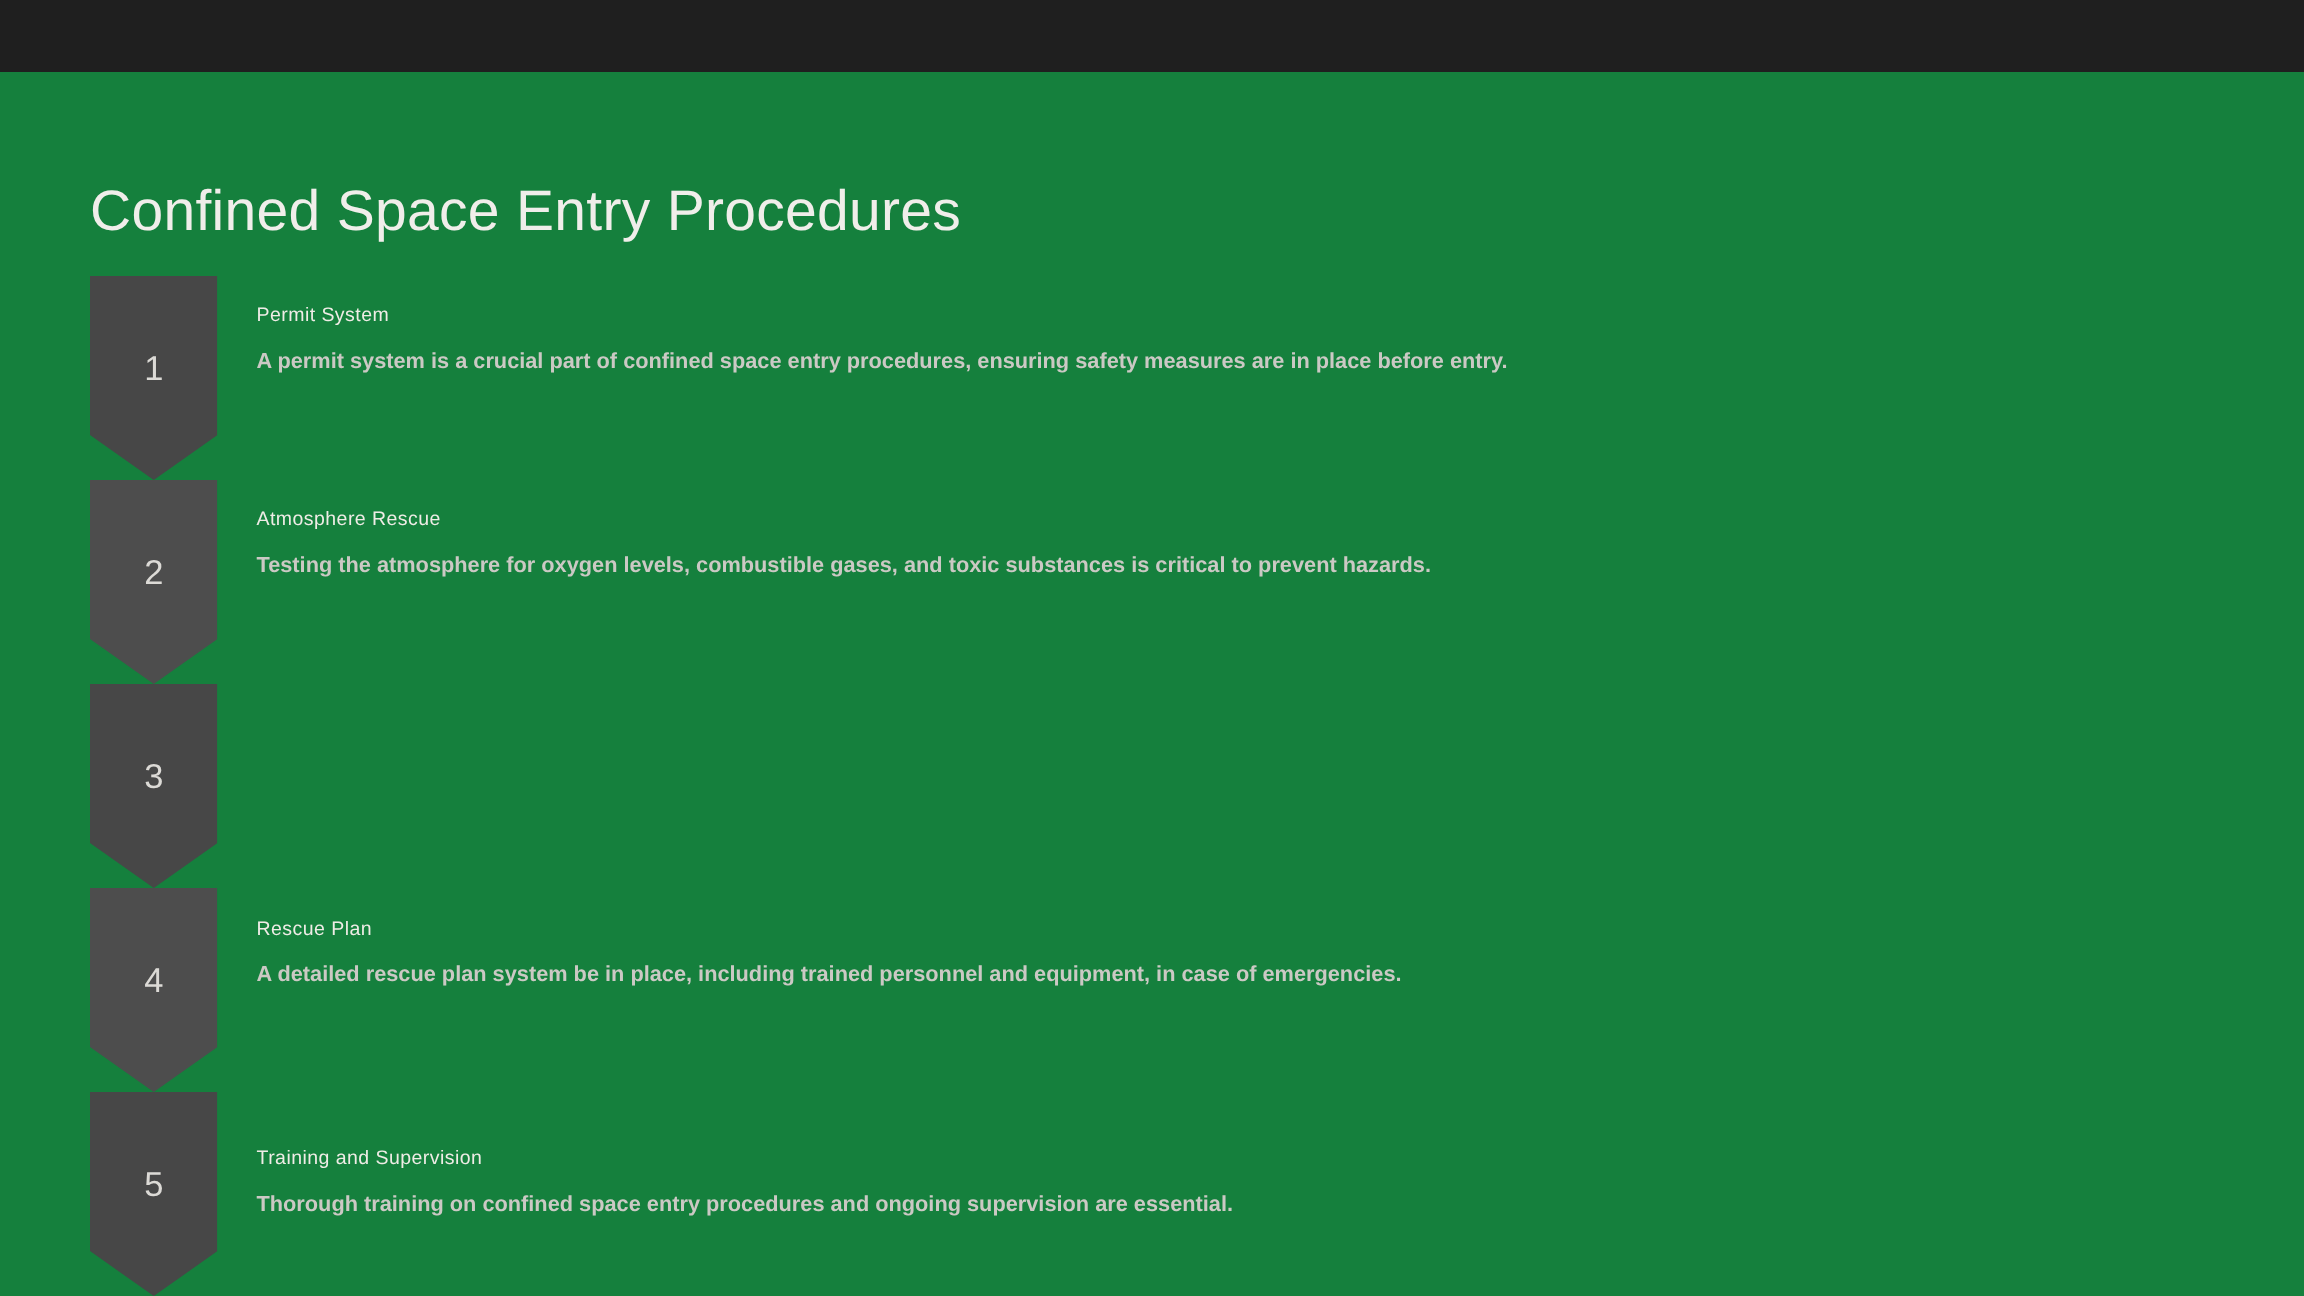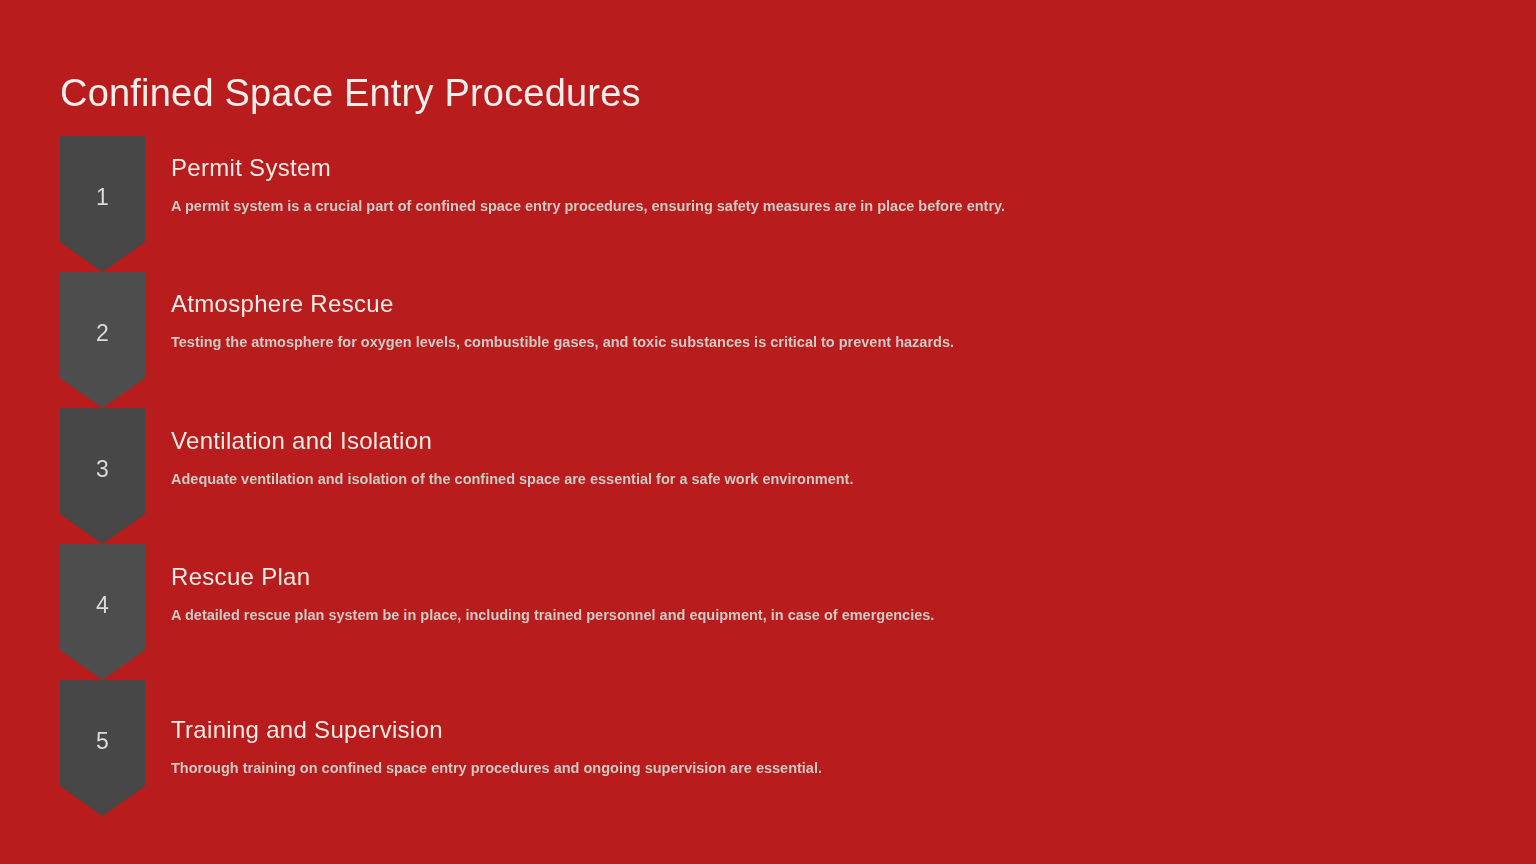--- a/index.html
+++ b/index.html
@@ -11,21 +11,22 @@
     width: 1536px;
     height: 864px;
     overflow: hidden;
     font-family: "Liberation Sans", sans-serif;
     color: #e8e6e1;
     position: relative;
   }
   .slide {
     position: absolute;
     inset: 0;
-    background: #b91c1c;
+    background: #15803d;
+    margin-top: 48px;
   }
   .slide-title {
     position: absolute;
     left: 60px;
     top: 46px;
     font-size: 38px;
     font-weight: 400;
     color: #f0eeea;
     letter-spacing: 0.2px;
     line-height: 1.2;
@@ -60,21 +61,21 @@
     color: #dcdad6;
     font-weight: 400;
   }
   .step-body {
     position: absolute;
     left: 171px;
     top: 18px;
     width: 1200px;
   }
   .step-title {
-    font-size: 24px;
+    font-size: 13px;
     color: #efece6;
     font-weight: 400;
     letter-spacing: 0.3px;
     margin: 0 0 14px 0;
     line-height: 1.2;
   }
   .step-desc {
     font-size: 14.5px;
     color: #cbc9c4;
     line-height: 1.35;
@@ -114,24 +115,20 @@
       <div class="step-body">
         <div class="step-title">Atmosphere Rescue</div>
         <div class="step-desc">Testing the atmosphere for oxygen levels, combustible gases, and toxic substances is critical to prevent hazards.</div>
       </div>
     </div>
 
     <div class="step">
       <div class="chevron">
         <span class="chevron-number">3</span>
       </div>
-      <div class="step-body">
-        <div class="step-title">Ventilation and Isolation</div>
-        <div class="step-desc">Adequate ventilation and isolation of the confined space are essential for a safe work environment.</div>
-      </div>
     </div>
 
     <div class="step">
       <div class="chevron">
         <span class="chevron-number">4</span>
       </div>
       <div class="step-body">
         <div class="step-title">Rescue Plan</div>
         <div class="step-desc">A detailed rescue plan system be in place, including trained personnel and equipment, in case of emergencies.</div>
       </div>

